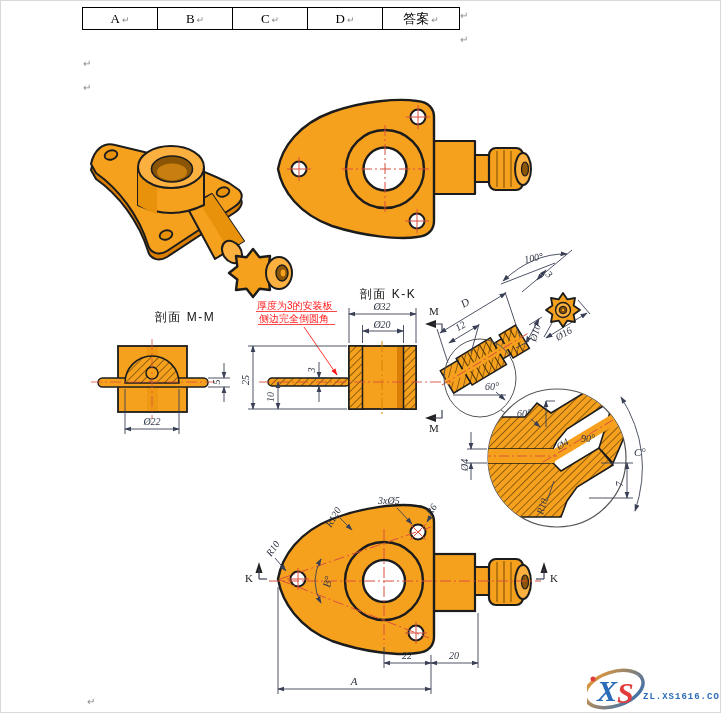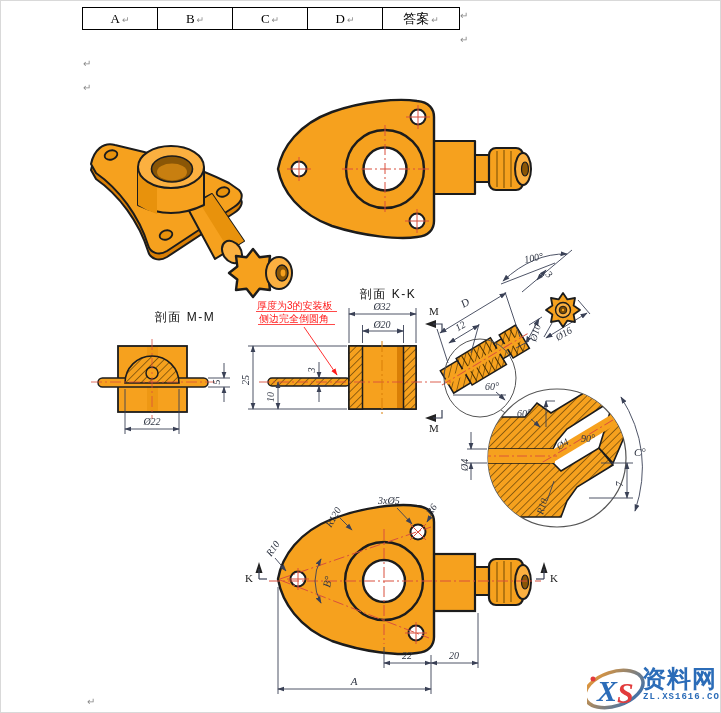--- a/index.html
+++ b/index.html
@@ -359,17 +359,16 @@
             <stop offset="1" stop-color="#2b6cb8"></stop>
         </linearGradient>
       </defs>
       <g transform="rotate(-18 27 40)">
         <ellipse cx="27" cy="40" rx="30" ry="17" fill="none" stroke="url(#wmg)" stroke-width="3.5"></ellipse>
       </g>
       <circle cx="6" cy="30" r="2.5" fill="#e23b3c"></circle>
       <text x="10" y="52" font-family="Liberation Serif, serif" font-style="italic" font-weight="bold" font-size="30" fill="#2b6cb8">X</text>
       <text x="30" y="54" font-family="Liberation Serif, serif" font-style="italic" font-weight="bold" font-size="30" fill="#e23b3c">S</text>
     </svg>
-    <div class="name">资料网</div>
     <div class="url">ZL.XS1616.COM</div>
   </div>
 
 </div>
 
 </body></html>

